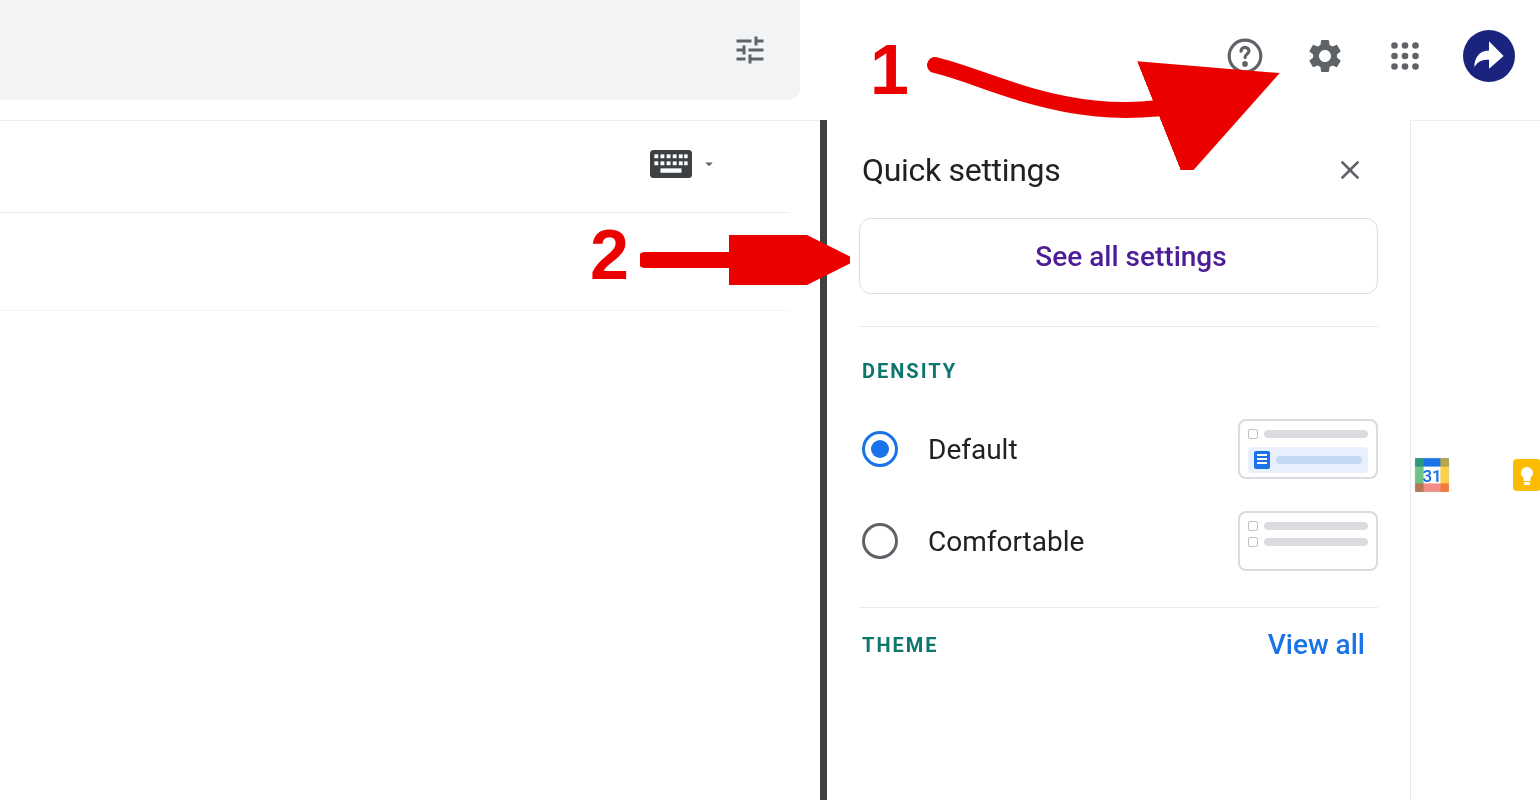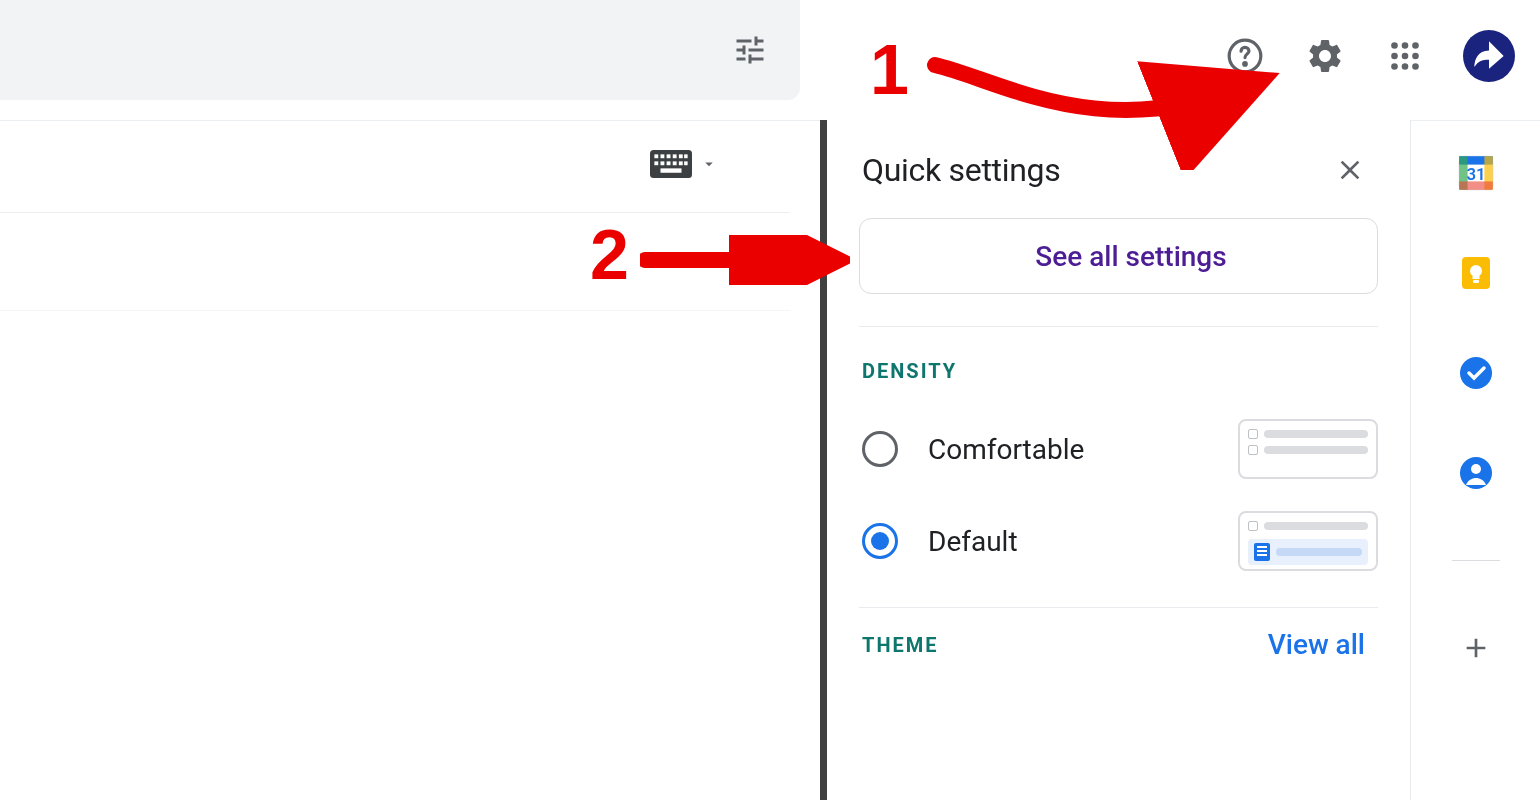--- a/index.html
+++ b/index.html
@@ -40,21 +40,21 @@
 .preview-row { display: flex; align-items: center; gap: 6px; }
 .preview-box { width: 10px; height: 10px; border: 1.5px solid #bdc1c6; border-radius: 2px; flex-shrink: 0; }
 .preview-line { height: 8px; background: #dadce0; border-radius: 4px; flex: 1; }
 .preview-highlight { margin-top:2px; background: #e8f0fe; border-radius: 4px; padding: 4px 6px; display: flex; align-items: center; gap: 6px; }
 .preview-doc-icon { width: 16px; height: 18px; background: #1a73e8; border-radius: 2px; position: relative; }
 .preview-doc-icon::after{content:'';position:absolute;top:3px;left:3px;right:3px;height:2px;background:#fff;box-shadow:0 4px 0 #fff, 0 8px 0 #fff;}
 
 .theme-row { display: flex; justify-content: space-between; align-items: center; padding: 20px 45px 0 35px; }
 .theme-link { font-size: 28px; color: #1a73e8; font-weight: 500; cursor: pointer; }
 
-.side-panel { position: absolute; top: 120px; right: 0; width: 130px; bottom: 0; border-left: 1px solid #e8eaed; display: flex; flex-direction: column; align-items: center; padding-top: 30px; gap: 54px; }
+.side-panel { position: absolute; top: 120px; right: 0; width: 130px; bottom: 0; border-left: 1px solid #e8eaed; display: flex; flex-direction: row; align-items: center; padding-top: 30px; gap: 54px; }
 .side-icon { width: 46px; height: 46px; display: flex; align-items: center; justify-content: center; cursor: pointer; }
 .side-divider { width: 48px; height: 1px; background: #dadce0; margin: 10px 0;}
 .plus-btn { width: 46px; height: 46px; display: flex; align-items: center; justify-content: center; cursor: pointer; color:#5f6368; font-size:40px; font-weight:300;}
 
 .annotation-1 { position: absolute; top: 30px; left: 870px; color: #eb0000; font-size: 70px; font-weight: 900; font-family: Arial, sans-serif; z-index:10;}
 .annotation-2 { position: absolute; top: 215px; left: 590px; color: #eb0000; font-size: 70px; font-weight: 900; font-family: Arial, sans-serif; z-index:10;}
 .arrow-1 { position: absolute; top: 50px; left: 920px; z-index:9; pointer-events:none;}
 .arrow-2 { position: absolute; top: 235px; left: 640px; z-index:9; pointer-events:none;}
 </style>
 </head>
@@ -136,45 +136,45 @@
         </svg>
     </div>
   </div>
   <div class="see-all-btn">
     <span>See all settings</span>
   </div>
   <div class="panel-divider"></div>
   <div class="section-label">DENSITY</div>
 
   <div class="density-option">
+    <div class="radio selected"></div>
+    <div class="density-label">Default</div>
+    <div class="density-preview">
+      <div class="preview-row">
+          <div class="preview-box"></div>
+          <div class="preview-line"></div>
+        </div>
+      <div class="preview-highlight">
+          <div class="preview-doc-icon"></div>
+          <div class="preview-line" style="background:#c5d9f7"></div>
+        </div>
+    </div>
+  </div>
+
+  <div class="density-option">
     <div class="radio"></div>
     <div class="density-label">Comfortable</div>
     <div class="density-preview">
       <div class="preview-row">
           <div class="preview-box"></div>
           <div class="preview-line"></div>
         </div>
       <div class="preview-row">
           <div class="preview-box"></div>
           <div class="preview-line"></div>
-        </div>
-    </div>
-  </div>
-
-  <div class="density-option">
-    <div class="radio selected"></div>
-    <div class="density-label">Default</div>
-    <div class="density-preview">
-      <div class="preview-row">
-          <div class="preview-box"></div>
-          <div class="preview-line"></div>
-        </div>
-      <div class="preview-highlight">
-          <div class="preview-doc-icon"></div>
-          <div class="preview-line" style="background:#c5d9f7"></div>
         </div>
     </div>
   </div>
 
 
   <div class="panel-divider" style="margin-top:20px"></div>
   <div class="theme-row">
     <div class="section-label" style="padding:0">THEME</div>
     <div class="theme-link">View all</div>
   </div>

